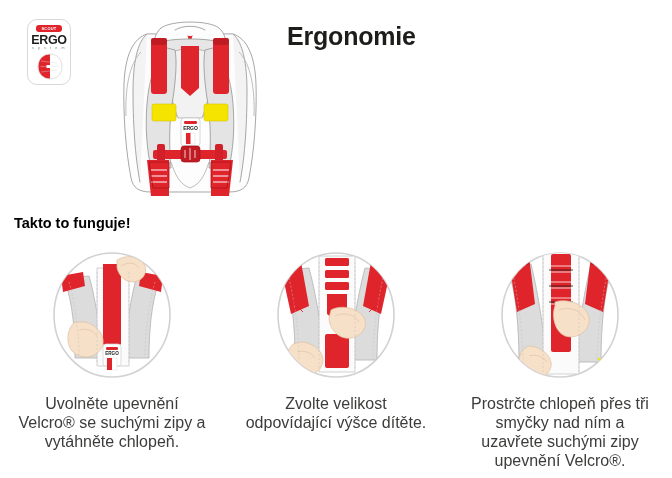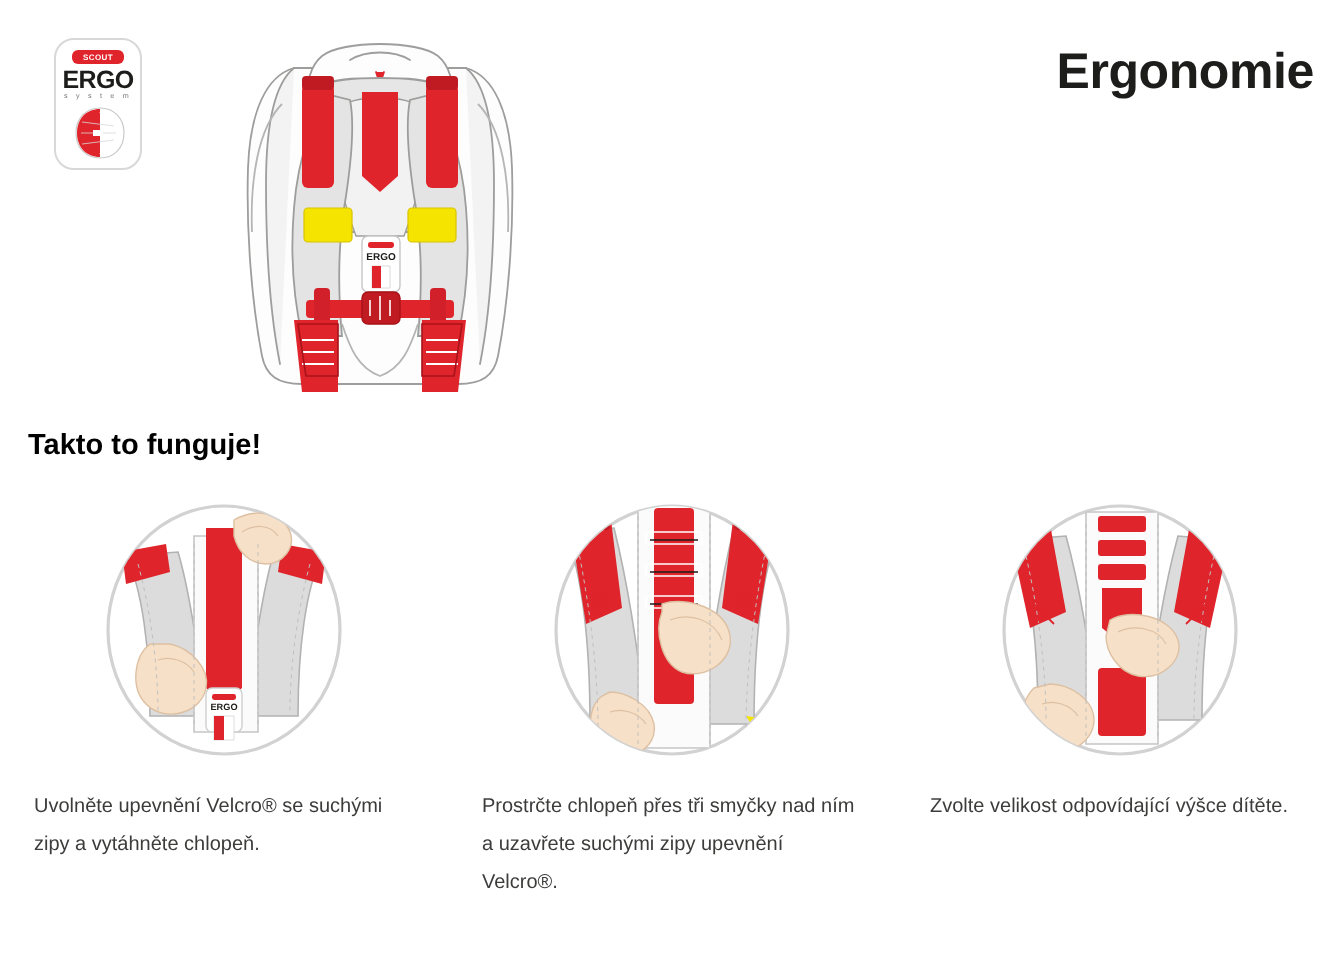--- a/index.html
+++ b/index.html
@@ -85,21 +85,20 @@
     position: absolute;
     left: 287px; top: 22px;
     width: 370px;
   }
   #page-title {
     margin: 0;
     font-size: 25px;
     font-weight: bold;
     color: #1d1d1b;
     letter-spacing: -0.2px;
-    text-align: right;
   }
   #feature-list {
     list-style: none;
     margin: 20px 0 0 0;
     padding: 0;
   }
   #feature-list li {
     position: relative;
     padding-left: 16px;
     margin-bottom: 11px;
@@ -137,22 +136,22 @@
     display: flex;
     flex-direction: column;
     align-items: center;
   }
   .step-figure {
     width: 134px; height: 134px;
   }
   .step-caption {
     margin-top: 12px;
     width: 190px;
-    text-align: left;
-    font-size: 10px;
+    text-align: center;
+    font-size: 16px;
     line-height: 19px;
     color: #3c3c3b;
   }
 </style>
 </head>
 <body>
 
 <div id="top-section">
 
   <div id="ergo-badge">
@@ -266,64 +265,20 @@
         <path d="M34 82 C40 80 48 82 52 88" fill="none" stroke="#ddc0a2" stroke-width="0.6"></path>
 
         <g stroke="#c0c0c0" stroke-width="0.5" stroke-dasharray="2 2" fill="none">
           <path d="M52 24 L52 116 M84 24 L84 116"></path>
           <path d="M24 34 C30 56 34 84 34 108"></path>
           <path d="M110 34 C104 56 100 84 100 108"></path>
         </g>
       </g>
     </svg>
     <div class="step-caption">Uvolněte upevnění Velcro® se suchými zipy a vytáhněte chlopeň.</div>
-  </div>
-
-  <div class="step">
-    <svg class="step-figure" viewBox="0 0 134 134">
-      <defs>
-        <clipPath id="clip3">
-            <ellipse cx="67" cy="67" rx="58" ry="62"></ellipse>
-          </clipPath>
-      </defs>
-      <ellipse cx="67" cy="67" rx="58" ry="62" fill="#ffffff" stroke="#d2d2d2" stroke-width="1.6"></ellipse>
-      <g clip-path="url(#clip3)">
-        <path d="M14 18 C22 40 26 74 26 114 L54 114 C50 76 44 40 38 16 Z" fill="#dcdcdc" stroke="#b2b2b2" stroke-width="0.8"></path>
-        <path d="M120 18 C112 40 108 74 108 114 L82 114 C86 76 92 40 98 16 Z" fill="#dcdcdc" stroke="#b2b2b2" stroke-width="0.8"></path>
-        <path d="M50 4 L86 4 L86 126 L50 126 Z" fill="#fbfbfb" stroke="#c6c6c6" stroke-width="0.8"></path>
-
-        <path d="M16 14 L36 8 L42 56 L24 64 Z" fill="#e0242b"></path>
-        <path d="M118 14 L98 8 L92 56 L110 64 Z" fill="#e0242b"></path>
-        <rect x="14" y="8" width="22" height="9" rx="2" fill="#c01a22"></rect>
-        <rect x="98" y="8" width="22" height="9" rx="2" fill="#c01a22"></rect>
-
-        <rect x="58" y="6" width="20" height="98" rx="2" fill="#e0242b"></rect>
-        <g stroke="#1d1d1b" stroke-width="0.8" fill="none">
-          <path d="M56 22 h24 M56 38 h24 M56 54 h24"></path>
-        </g>
-        <rect x="54" y="18" width="28" height="6" rx="1" fill="none" stroke="#ffffff" stroke-width="0.8"></rect>
-        <rect x="54" y="34" width="28" height="6" rx="1" fill="none" stroke="#ffffff" stroke-width="0.8"></rect>
-        <rect x="54" y="50" width="28" height="6" rx="1" fill="none" stroke="#ffffff" stroke-width="0.8"></rect>
-
-        <path d="M62 54 C74 50 94 56 96 70 C98 82 84 92 72 88 C62 84 58 68 62 58 Z" fill="#f7e0c8" stroke="#ddc0a2" stroke-width="0.7"></path>
-        <path d="M66 62 C76 58 88 62 92 72" fill="none" stroke="#ddc0a2" stroke-width="0.6"></path>
-        <path d="M32 100 C24 106 24 122 34 128 C46 134 60 126 58 114 C56 104 44 98 36 98 Z" fill="#f7e0c8" stroke="#ddc0a2" stroke-width="0.7"></path>
-        <path d="M36 108 C42 106 50 108 54 114" fill="none" stroke="#ddc0a2" stroke-width="0.6"></path>
-
-        <path d="M104 110 L118 112 L112 122 Z" fill="#f5e400"></path>
-        <g stroke="#c0c0c0" stroke-width="0.5" stroke-dasharray="2 2" fill="none">
-          <path d="M50 10 L50 124 M86 10 L86 124"></path>
-          <path d="M20 26 C26 56 30 88 30 116"></path>
-          <path d="M114 26 C108 56 104 88 104 116"></path>
-        </g>
-        <path d="M26 48 l10 10 M36 48 l-10 10" stroke="#e0242b" stroke-width="0.9" fill="none"></path>
-        <path d="M98 48 l10 10 M108 48 l-10 10" stroke="#e0242b" stroke-width="0.9" fill="none"></path>
-      </g>
-    </svg>
-    <div class="step-caption">Prostrčte chlopeň přes tři smyčky nad ním a uzavřete suchými zipy upevnění Velcro®.</div>
   </div>
 
   <div class="step">
     <svg class="step-figure" viewBox="0 0 134 134">
       <defs>
         <clipPath id="clip2">
             <ellipse cx="67" cy="67" rx="58" ry="62"></ellipse>
           </clipPath>
       </defs>
       <ellipse cx="67" cy="67" rx="58" ry="62" fill="#ffffff" stroke="#d2d2d2" stroke-width="1.6"></ellipse>
@@ -351,13 +306,57 @@
           <path d="M50 14 L50 122 M86 14 L86 122"></path>
           <path d="M20 30 C26 56 30 86 30 112"></path>
           <path d="M114 30 C108 56 104 86 104 112"></path>
         </g>
         <path d="M24 54 l10 10 M34 54 l-10 10" stroke="#e0242b" stroke-width="0.9" fill="none"></path>
         <path d="M100 54 l10 10 M110 54 l-10 10" stroke="#e0242b" stroke-width="0.9" fill="none"></path>
       </g>
     </svg>
     <div class="step-caption">Zvolte velikost odpovídající výšce dítěte.</div>
   </div>
+
+  <div class="step">
+    <svg class="step-figure" viewBox="0 0 134 134">
+      <defs>
+        <clipPath id="clip3">
+            <ellipse cx="67" cy="67" rx="58" ry="62"></ellipse>
+          </clipPath>
+      </defs>
+      <ellipse cx="67" cy="67" rx="58" ry="62" fill="#ffffff" stroke="#d2d2d2" stroke-width="1.6"></ellipse>
+      <g clip-path="url(#clip3)">
+        <path d="M14 18 C22 40 26 74 26 114 L54 114 C50 76 44 40 38 16 Z" fill="#dcdcdc" stroke="#b2b2b2" stroke-width="0.8"></path>
+        <path d="M120 18 C112 40 108 74 108 114 L82 114 C86 76 92 40 98 16 Z" fill="#dcdcdc" stroke="#b2b2b2" stroke-width="0.8"></path>
+        <path d="M50 4 L86 4 L86 126 L50 126 Z" fill="#fbfbfb" stroke="#c6c6c6" stroke-width="0.8"></path>
+
+        <path d="M16 14 L36 8 L42 56 L24 64 Z" fill="#e0242b"></path>
+        <path d="M118 14 L98 8 L92 56 L110 64 Z" fill="#e0242b"></path>
+        <rect x="14" y="8" width="22" height="9" rx="2" fill="#c01a22"></rect>
+        <rect x="98" y="8" width="22" height="9" rx="2" fill="#c01a22"></rect>
+
+        <rect x="58" y="6" width="20" height="98" rx="2" fill="#e0242b"></rect>
+        <g stroke="#1d1d1b" stroke-width="0.8" fill="none">
+          <path d="M56 22 h24 M56 38 h24 M56 54 h24"></path>
+        </g>
+        <rect x="54" y="18" width="28" height="6" rx="1" fill="none" stroke="#ffffff" stroke-width="0.8"></rect>
+        <rect x="54" y="34" width="28" height="6" rx="1" fill="none" stroke="#ffffff" stroke-width="0.8"></rect>
+        <rect x="54" y="50" width="28" height="6" rx="1" fill="none" stroke="#ffffff" stroke-width="0.8"></rect>
+
+        <path d="M62 54 C74 50 94 56 96 70 C98 82 84 92 72 88 C62 84 58 68 62 58 Z" fill="#f7e0c8" stroke="#ddc0a2" stroke-width="0.7"></path>
+        <path d="M66 62 C76 58 88 62 92 72" fill="none" stroke="#ddc0a2" stroke-width="0.6"></path>
+        <path d="M32 100 C24 106 24 122 34 128 C46 134 60 126 58 114 C56 104 44 98 36 98 Z" fill="#f7e0c8" stroke="#ddc0a2" stroke-width="0.7"></path>
+        <path d="M36 108 C42 106 50 108 54 114" fill="none" stroke="#ddc0a2" stroke-width="0.6"></path>
+
+        <path d="M104 110 L118 112 L112 122 Z" fill="#f5e400"></path>
+        <g stroke="#c0c0c0" stroke-width="0.5" stroke-dasharray="2 2" fill="none">
+          <path d="M50 10 L50 124 M86 10 L86 124"></path>
+          <path d="M20 26 C26 56 30 88 30 116"></path>
+          <path d="M114 26 C108 56 104 88 104 116"></path>
+        </g>
+        <path d="M26 48 l10 10 M36 48 l-10 10" stroke="#e0242b" stroke-width="0.9" fill="none"></path>
+        <path d="M98 48 l10 10 M108 48 l-10 10" stroke="#e0242b" stroke-width="0.9" fill="none"></path>
+      </g>
+    </svg>
+    <div class="step-caption">Prostrčte chlopeň přes tři smyčky nad ním a uzavřete suchými zipy upevnění Velcro®.</div>
+  </div>
 </div>
 
 </body></html>

